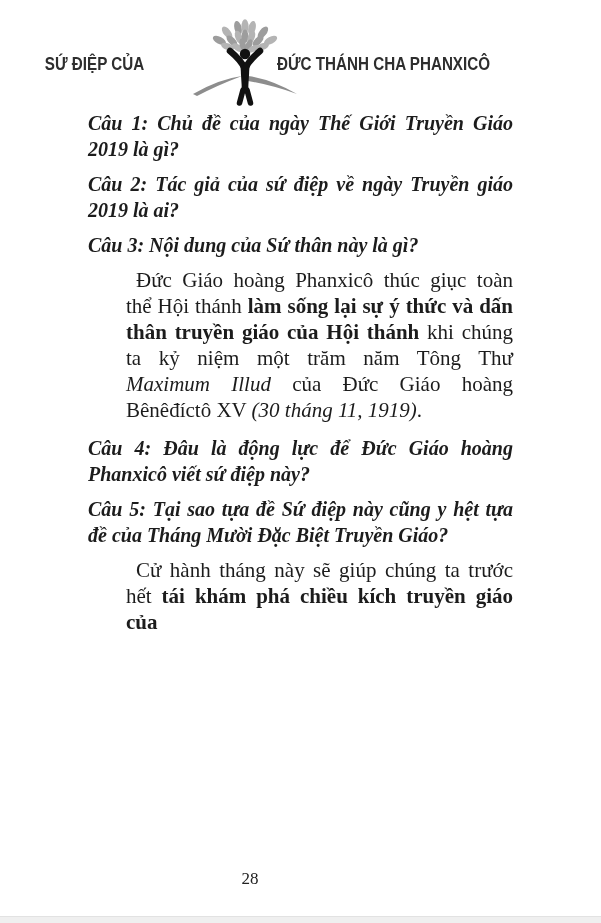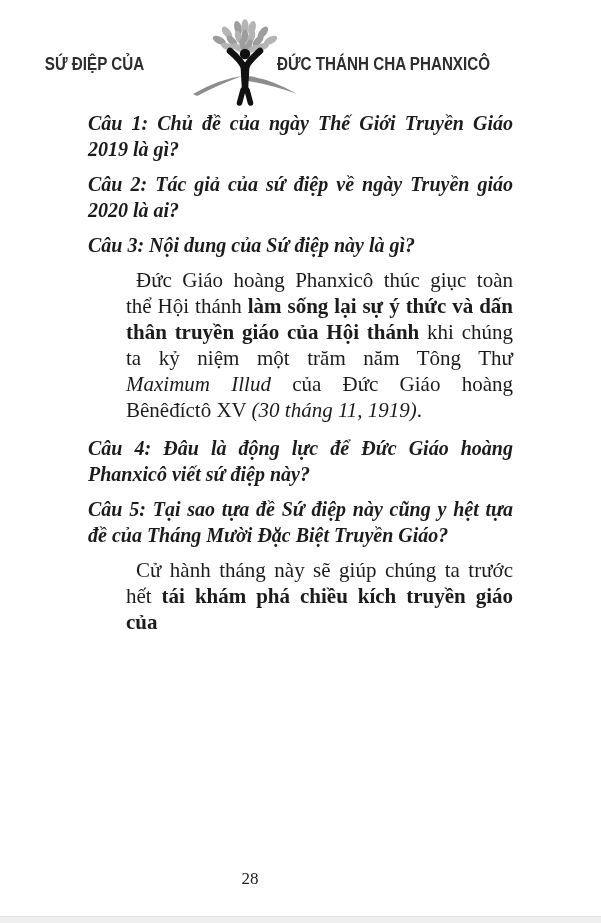--- a/index.html
+++ b/index.html
@@ -108,25 +108,25 @@
     <span class="header-title right">ĐỨC THÁNH CHA PHANXICÔ</span>
   </header>
 
   <main class="content">
 
     <section class="qa">
       <h2 class="q">Câu 1: Chủ đề của ngày Thế Giới Truyền Giáo 2019 là gì?</h2>
     </section>
 
     <section class="qa">
-      <h2 class="q">Câu 2: Tác giả của sứ điệp về ngày Truyền giáo 2020 là ai?</h2>
+      <h2 class="q">Câu 2: Tác giả của sứ điệp về ngày Truyền giáo 2019 là ai?</h2>
     </section>
 
     <section class="qa">
-      <h2 class="q">Câu 3: Nội dung của Sứ điệp này là gì?</h2>
+      <h2 class="q">Câu 3: Nội dung của Sứ thân này là gì?</h2>
       <p class="a"><span>Đức Giáo hoàng Phanxicô thúc giục toàn thể Hội thánh </span><span class="b">làm sống lại sự ý thức và dấn thân truyền giáo của Hội thánh</span><span> khi chúng ta kỷ niệm một trăm năm Tông Thư </span><span class="i">Maximum Illud</span><span> của Đức Giáo hoàng Bênêđíctô XV </span><span class="i">(30 tháng 11, 1919)</span><span>.</span></p>
     </section>
 
     <section class="qa">
       <h2 class="q">Câu 4: Đâu là động lực để Đức Giáo hoàng Phanxicô viết sứ điệp này?</h2>
     </section>
 
     <section class="qa">
       <h2 class="q">Câu 5: Tại sao tựa đề Sứ điệp này cũng y hệt tựa đề của Tháng Mười Đặc Biệt Truyền Giáo?</h2>
       <p class="a"><span>Cử hành tháng này sẽ giúp chúng ta trước hết </span><span class="b">tái khám phá chiều kích truyền giáo của</span></p>

